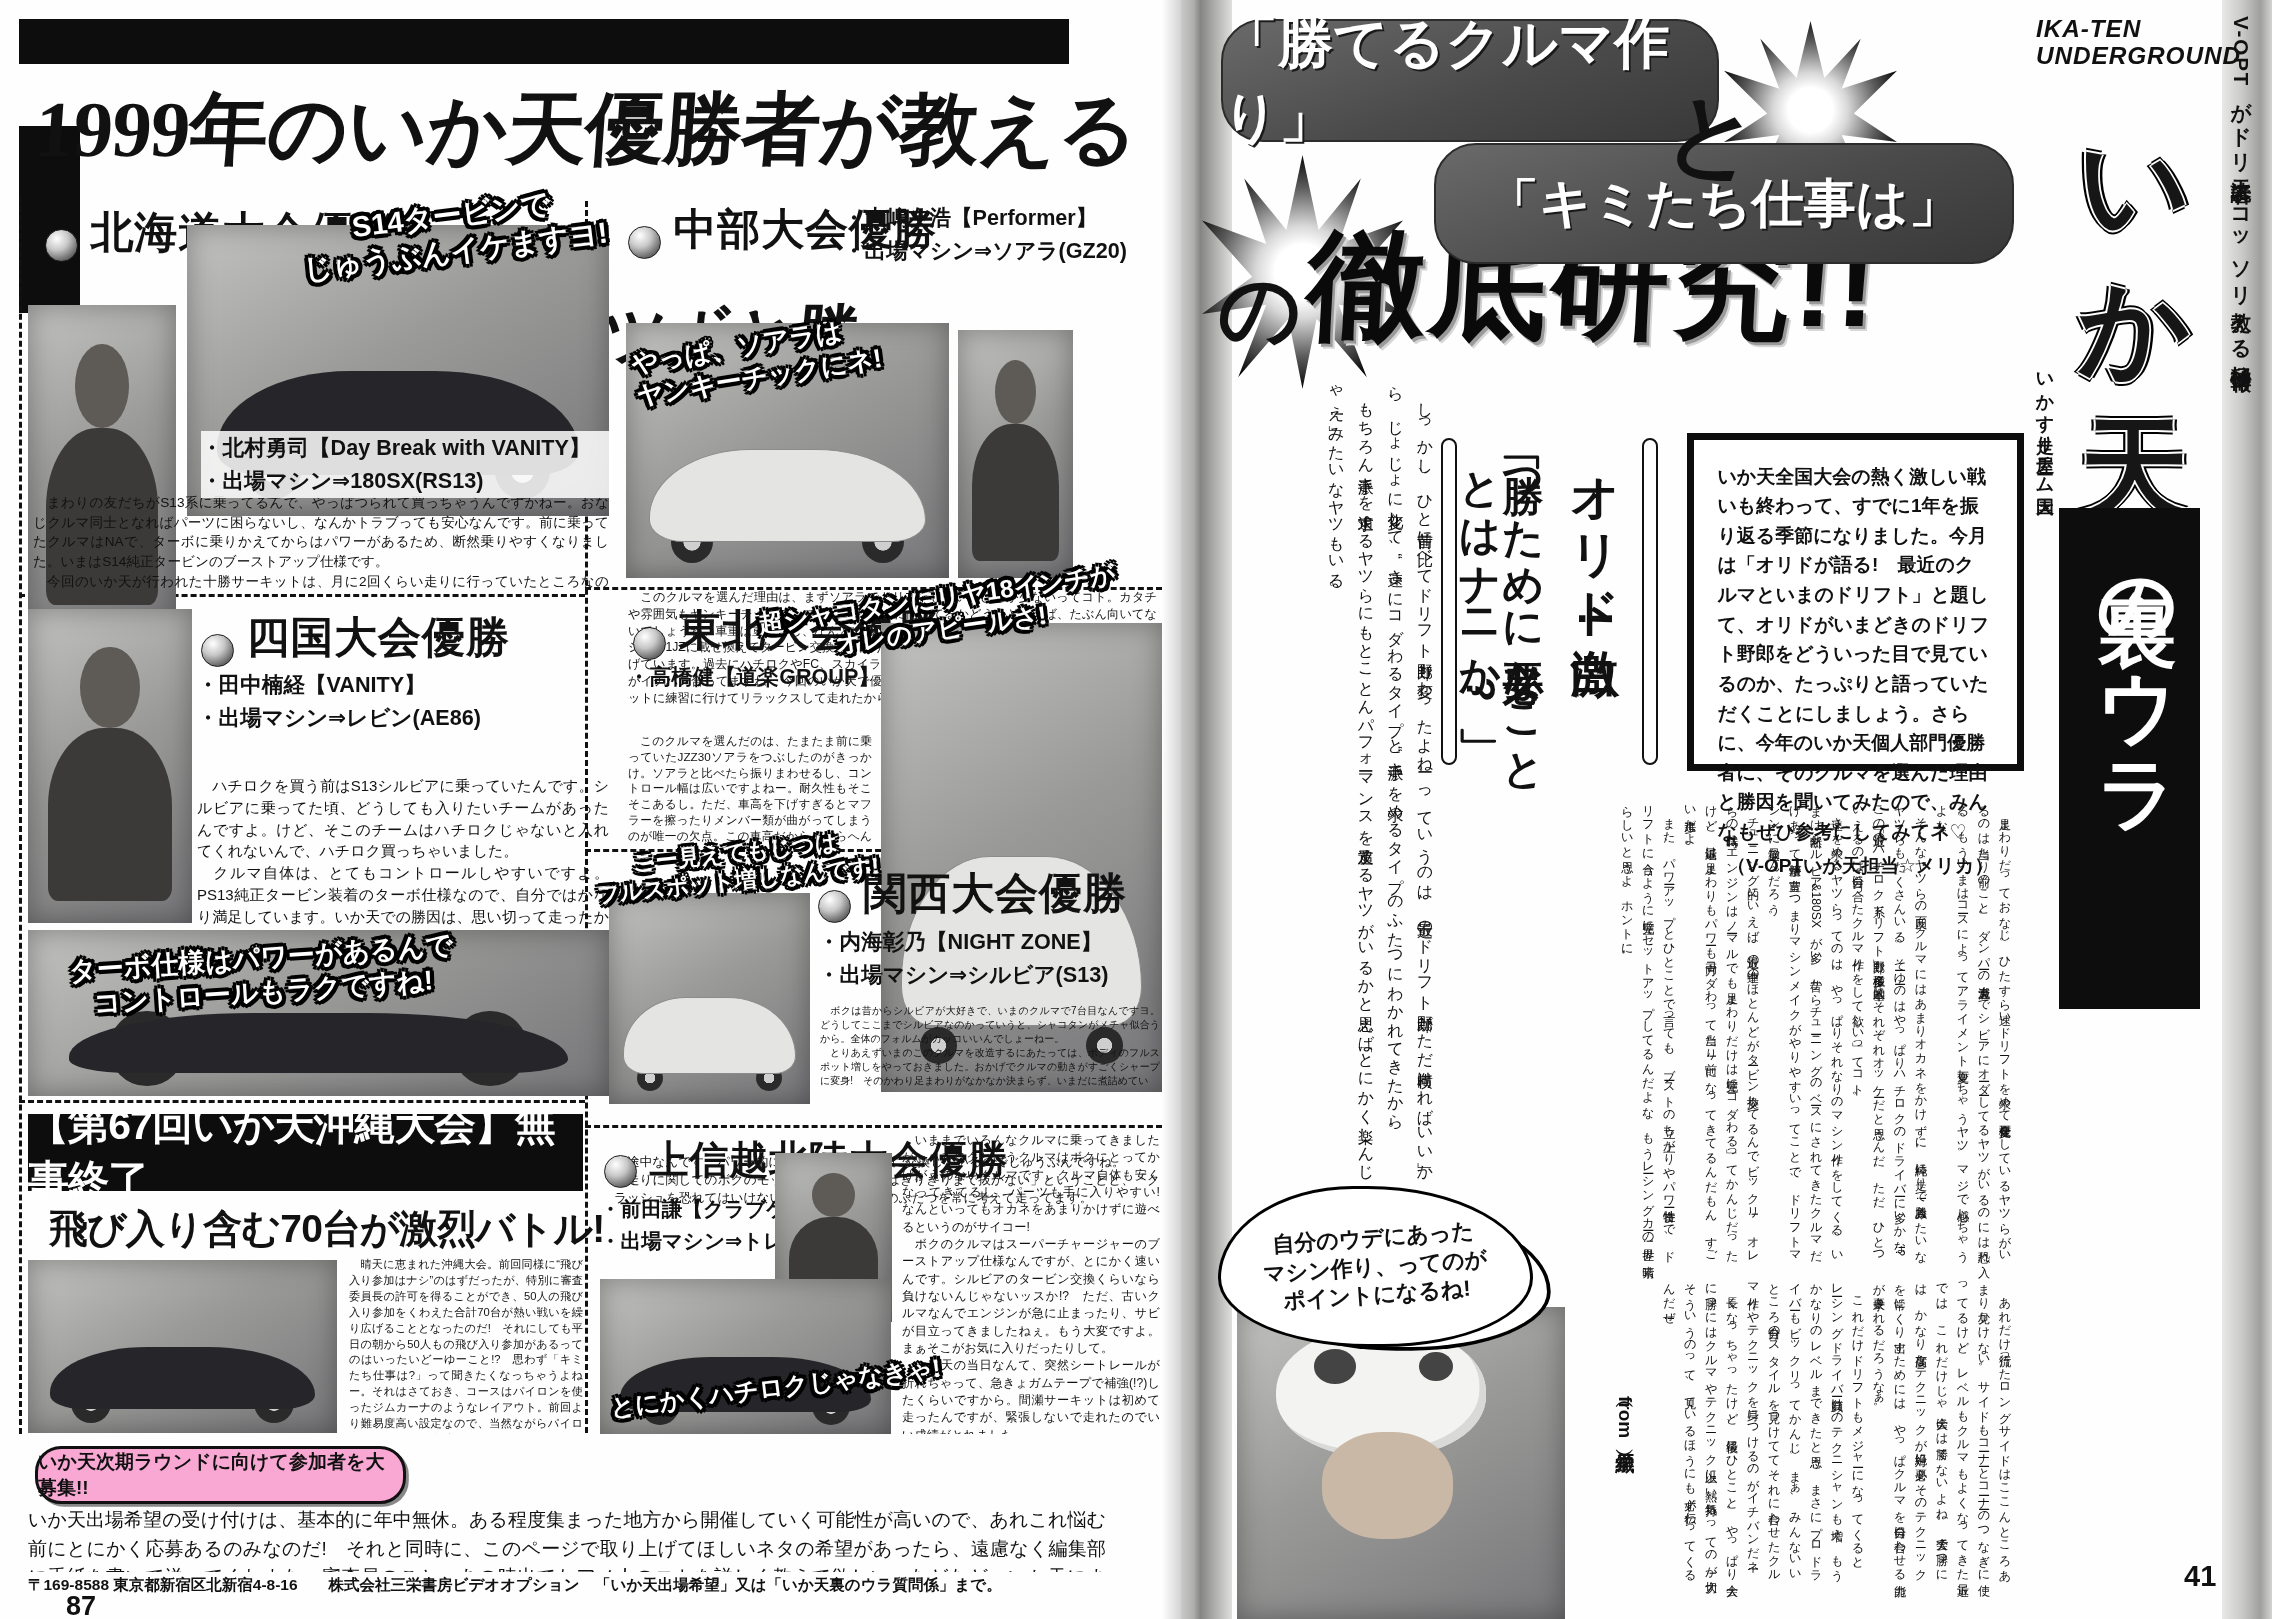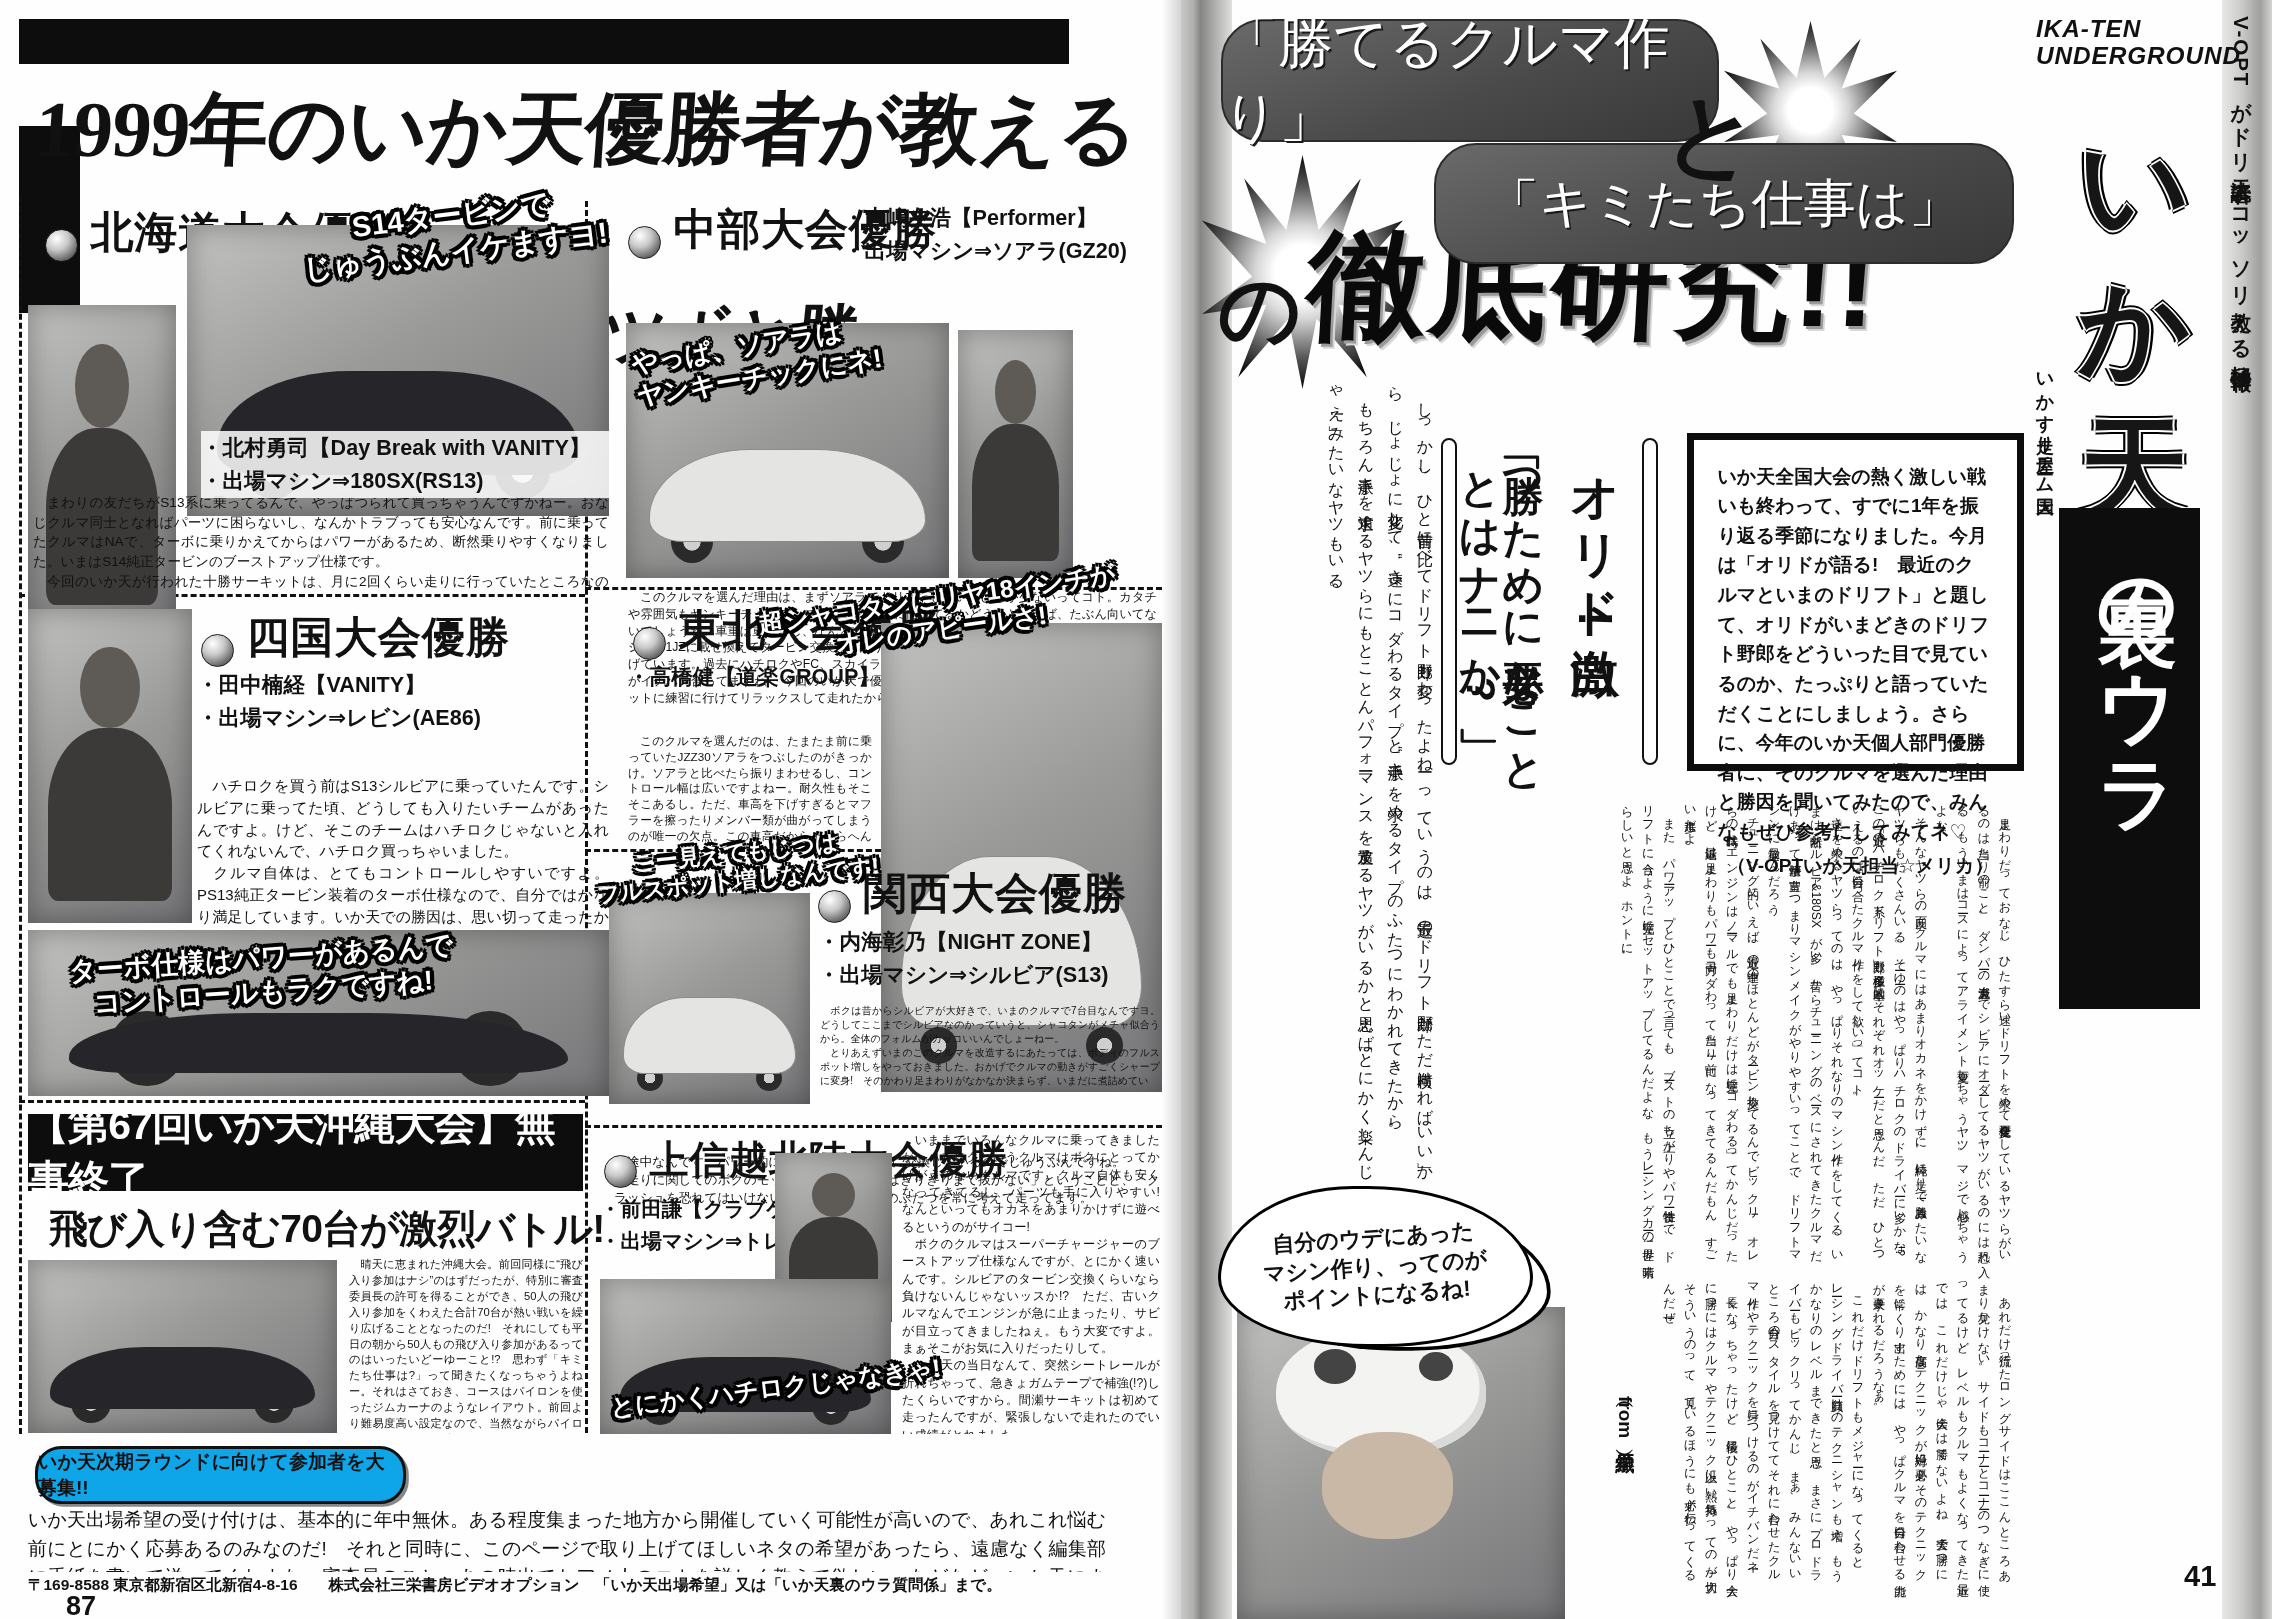--- a/index.html
+++ b/index.html
@@ -33,21 +33,21 @@
   .person:after{content:"";position:absolute;left:12%;top:38%;width:76%;height:55%;border-radius:45% 45% 8% 8%;background:#3c3a38;}
   .ball{display:inline-block;width:31px;height:31px;border-radius:50%;vertical-align:middle;margin-right:10.3px;
       background:radial-gradient(circle at 35% 28%,#fff,#c8c8c8 38%,#6d6d6d 72%,#2e2e2e);border:1.9px solid #1c1c1c;}
   .secH{font-size:43px;font-weight:900;letter-spacing:0.9px;}
   .caps{font-size:21.6px;font-weight:900;line-height:1.55;}
   .body-t{font-size:14px;line-height:1.45;font-weight:500;overflow:hidden;}
   .dashh{border-top:3.7px dashed #111;height:0;}
   .dashv{border-left:3.7px dashed #111;width:0;}
   
   .badge{background:linear-gradient(160deg,#6a6a6a,#4a4a4a 55%,#383838);border-radius:42px;border:2.8px solid #2c2c2c;
-      color:#fff;font-weight:400;display:flex;align-items:center;justify-content:center;
+      color:#fff;font-weight:700;display:flex;align-items:center;justify-content:center;
       text-shadow:1.9px 1.9px 0 #1a1a1a;}
   .burst{background:radial-gradient(circle,#ffffff 0 18%,#d8d8d8 30%,#5a5a5a 55%,#000 78%);
       clip-path:polygon(50% 0,58% 32%,79% 10%,68% 38%,100% 28%,75% 52%,100% 68%,68% 64%,82% 95%,57% 70%,50% 100%,43% 70%,18% 95%,32% 64%,0 68%,25% 52%,0 28%,32% 38%,21% 10%,42% 32%);}
   .mainH{font-weight:900;color:#0a0a0a;text-shadow:2.8px 2.8px 0 #9a9a9a,4.7px 4.7px 0 #d7d7d7;letter-spacing:2.8px;}
   .bar{width:12.2px;border:2.8px solid #111;border-radius:8.4px;background:#fff;}
   .introBox{border:7.5px solid #0d0d0d;background:#fff;padding:21.6px 23.4px;font-size:19px;line-height:1.56;font-weight:600;}
   .cloud{background:#fff;border:3.7px solid #000;border-radius:45% 55% 50% 50%/60% 60% 45% 45%;
       box-shadow:28px 14px 0 -14px #fff,28px 14px 0 -10.3px #000;}
   .blackbox{background:#0d0d0d;color:#fff;}
   .helmet{position:absolute;left:12%;top:6%;width:64%;height:42%;background:#f3f3f1;border-radius:50% 50% 46% 46%;
@@ -182,21 +182,21 @@
 <div class="abs ph person" style="left:775px;top:1153px;width:117px;height:169px;"></div>
 <div class="abs ph car-dark" style="left:600px;top:1279px;width:291px;height:155px;">
   <span class="wheelL"></span>
     <span class="wheelR"></span>
 </div>
 <div class="abs ob pre" style="left:609px;top:1373px;font-size:24.4px;transform:rotate(-7deg);z-index:5;">とにかくハチロクじゃなきゃ!</div>
 <div class="abs body-t pre just" style="left:902px;top:1132px;width:258px;height:302px;font-size:12.2px;line-height:1.42;">　いままでいろんなクルマに乗ってきましたが、ハチロクというクルマはボクにとってかけがえのないクルマです。クルマ自体も安くなってきてるし、パーツも手に入りやすい!　なんといってもオカネをあまりかけずに遊べるというのがサイコー!
 　ボクのクルマはスーパーチャージャーのブーストアップ仕様なんですが、とにかく速いんです。シルビアのタービン交換くらいなら負けないんじゃないッスか!?　ただ、古いクルマなんでエンジンが急に止まったり、サビが目立ってきましたねぇ。もう大変ですよ。まぁそこがお気に入りだったりして。
 　いか天の当日なんて、突然シートレールが折れちゃって、急きょガムテープで補強(!?)したくらいですから。間瀬サーキットは初めて走ったんですが、緊張しないで走れたのでいい成績がとれました。</div>
 
-<div class="abs" style="left:35px;top:1446px;width:365px;height:52px;border:3.3px solid #111;border-radius:26px;display:flex;align-items:center;justify-content:center;background:#0ea5e9;box-shadow:2.8px 2.8px 0 #888;">
+<div class="abs" style="left:35px;top:1446px;width:365px;height:52px;border:3.3px solid #111;border-radius:26px;display:flex;align-items:center;justify-content:center;background:#f9a8d4;box-shadow:2.8px 2.8px 0 #888;">
   <span style="font-size:19px;font-weight:900;">いか天次期ラウンドに向けて参加者を大募集!!</span>
 </div>
 <div class="abs body-t just" style="left:28px;top:1506px;width:1078px;height:66px;font-size:19px;line-height:1.5;">いか天出場希望の受け付けは、基本的に年中無休。ある程度集まった地方から開催していく可能性が高いので、あれこれ悩む前にとにかく応募あるのみなのだ!　それと同時に、このページで取り上げてほしいネタの希望があったら、遠慮なく編集部に手紙を書いて送ってくれよな。審査員のこと、あの時出てたアノ人のコトを詳しく教えて欲しい、などなど、いか天にまつわる質問ならなんでもOK!　たくさんの質問お待ちしていまーす!</div>
 <div class="abs" style="left:28px;top:1575px;width:1106px;font-size:15.5px;font-weight:700;">〒169-8588 東京都新宿区北新宿4-8-16　　株式会社三栄書房ビデオオプション　「いか天出場希望」又は「いか天裏のウラ質問係」まで。</div>
 <div class="abs hvy" style="left:66px;top:1591px;font-size:27px;">87</div>
 
 <div class="abs gutter" style="left:1162px;top:0;width:70px;height:1620px;"></div>
 
 <div class="abs page" style="left:1232px;top:0;width:1040px;height:1620px;"></div>
 

